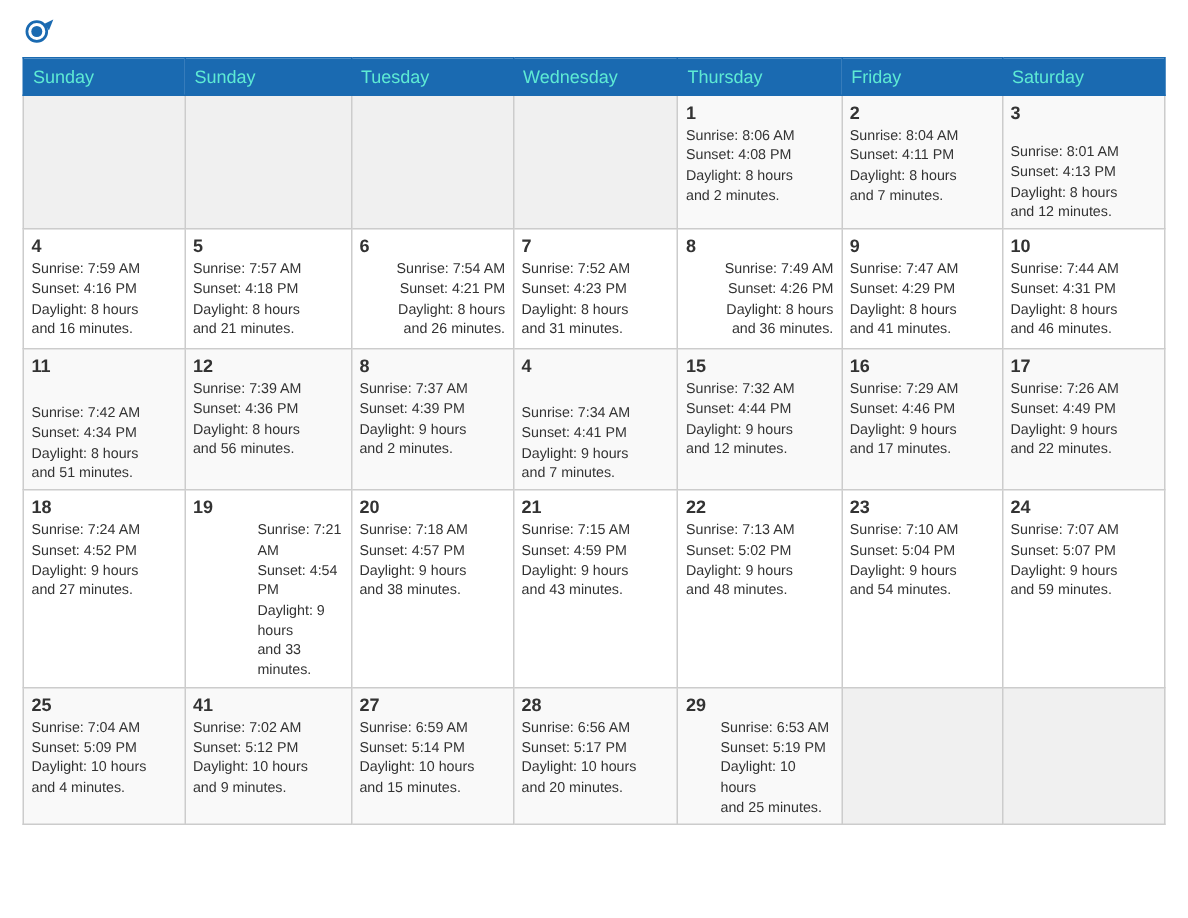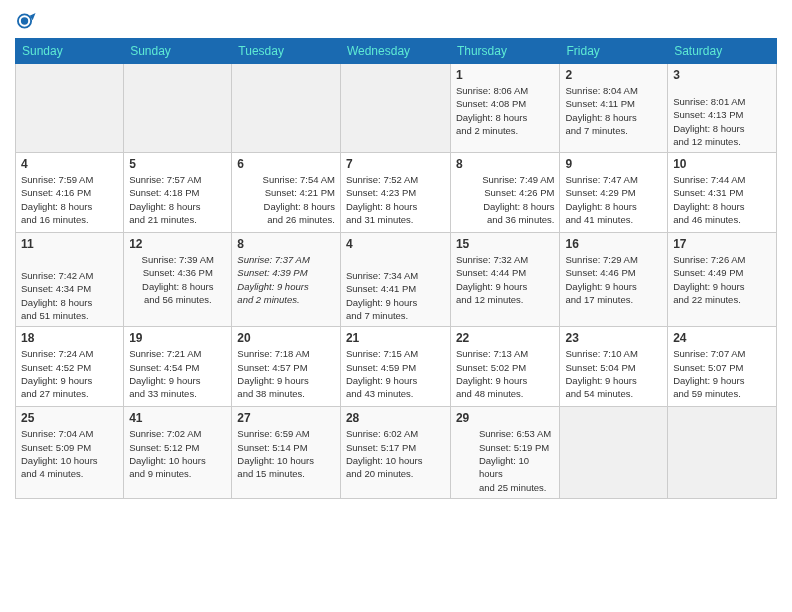--- a/index.html
+++ b/index.html
@@ -202,28 +202,28 @@
         <tr>
           <td>
             <span class="day-number">11</span>
             <div class="day-detail" style="white-space: pre-line; margin-top: 18px;">Sunrise: 7:42 AM
 Sunset: 4:34 PM
 Daylight: 8 hours
 and 51 minutes.</div>
           </td>
           <td>
             <span class="day-number">12</span>
-            <div class="day-detail" style="white-space: pre-line; text-align: center;">Sunrise: 7:39 AM
+            <div class="day-detail" style="white-space: pre-line;">Sunrise: 7:39 AM
 Sunset: 4:36 PM
 Daylight: 8 hours
 and 56 minutes.</div>
           </td>
           <td>
             <span class="day-number">8</span>
-            <div class="day-detail" style="white-space: pre-line; font-style: italic;">Sunrise: 7:37 AM
+            <div class="day-detail" style="white-space: pre-line;">Sunrise: 7:37 AM
 Sunset: 4:39 PM
 Daylight: 9 hours
 and 2 minutes.</div>
           </td>
           <td>
             <span class="day-number">4</span>
             <div class="day-detail" style="white-space: pre-line; margin-top: 18px;">Sunrise: 7:34 AM
 Sunset: 4:41 PM
 Daylight: 9 hours
 and 7 minutes.</div>
@@ -253,21 +253,21 @@
         <tr>
           <td>
             <span class="day-number">18</span>
             <div class="day-detail" style="white-space: pre-line;">Sunrise: 7:24 AM
 Sunset: 4:52 PM
 Daylight: 9 hours
 and 27 minutes.</div>
           </td>
           <td>
             <span class="day-number">19</span>
-            <div class="day-detail" style="white-space: pre-line;">Sunrise: 7:21 AM
+            <div class="day-detail" style="white-space: pre-line; margin-left: 43px;">Sunrise: 7:21 AM
 Sunset: 4:54 PM
 Daylight: 9 hours
 and 33 minutes.</div>
           </td>
           <td>
             <span class="day-number">20</span>
             <div class="day-detail" style="white-space: pre-line;">Sunrise: 7:18 AM
 Sunset: 4:57 PM
 Daylight: 9 hours
 and 38 minutes.</div>
@@ -318,21 +318,21 @@
           </td>
           <td>
             <span class="day-number">27</span>
             <div class="day-detail" style="white-space: pre-line;">Sunrise: 6:59 AM
 Sunset: 5:14 PM
 Daylight: 10 hours
 and 15 minutes.</div>
           </td>
           <td>
             <span class="day-number">28</span>
-            <div class="day-detail" style="white-space: pre-line;">Sunrise: 6:02 AM
+            <div class="day-detail" style="white-space: pre-line;">Sunrise: 6:56 AM
 Sunset: 5:17 PM
 Daylight: 10 hours
 and 20 minutes.</div>
           </td>
           <td>
             <span class="day-number">29</span>
             <div class="day-detail" style="white-space: pre-line; margin-left: 23px;">Sunrise: 6:53 AM
 Sunset: 5:19 PM
 Daylight: 10 hours
 and 25 minutes.</div>

